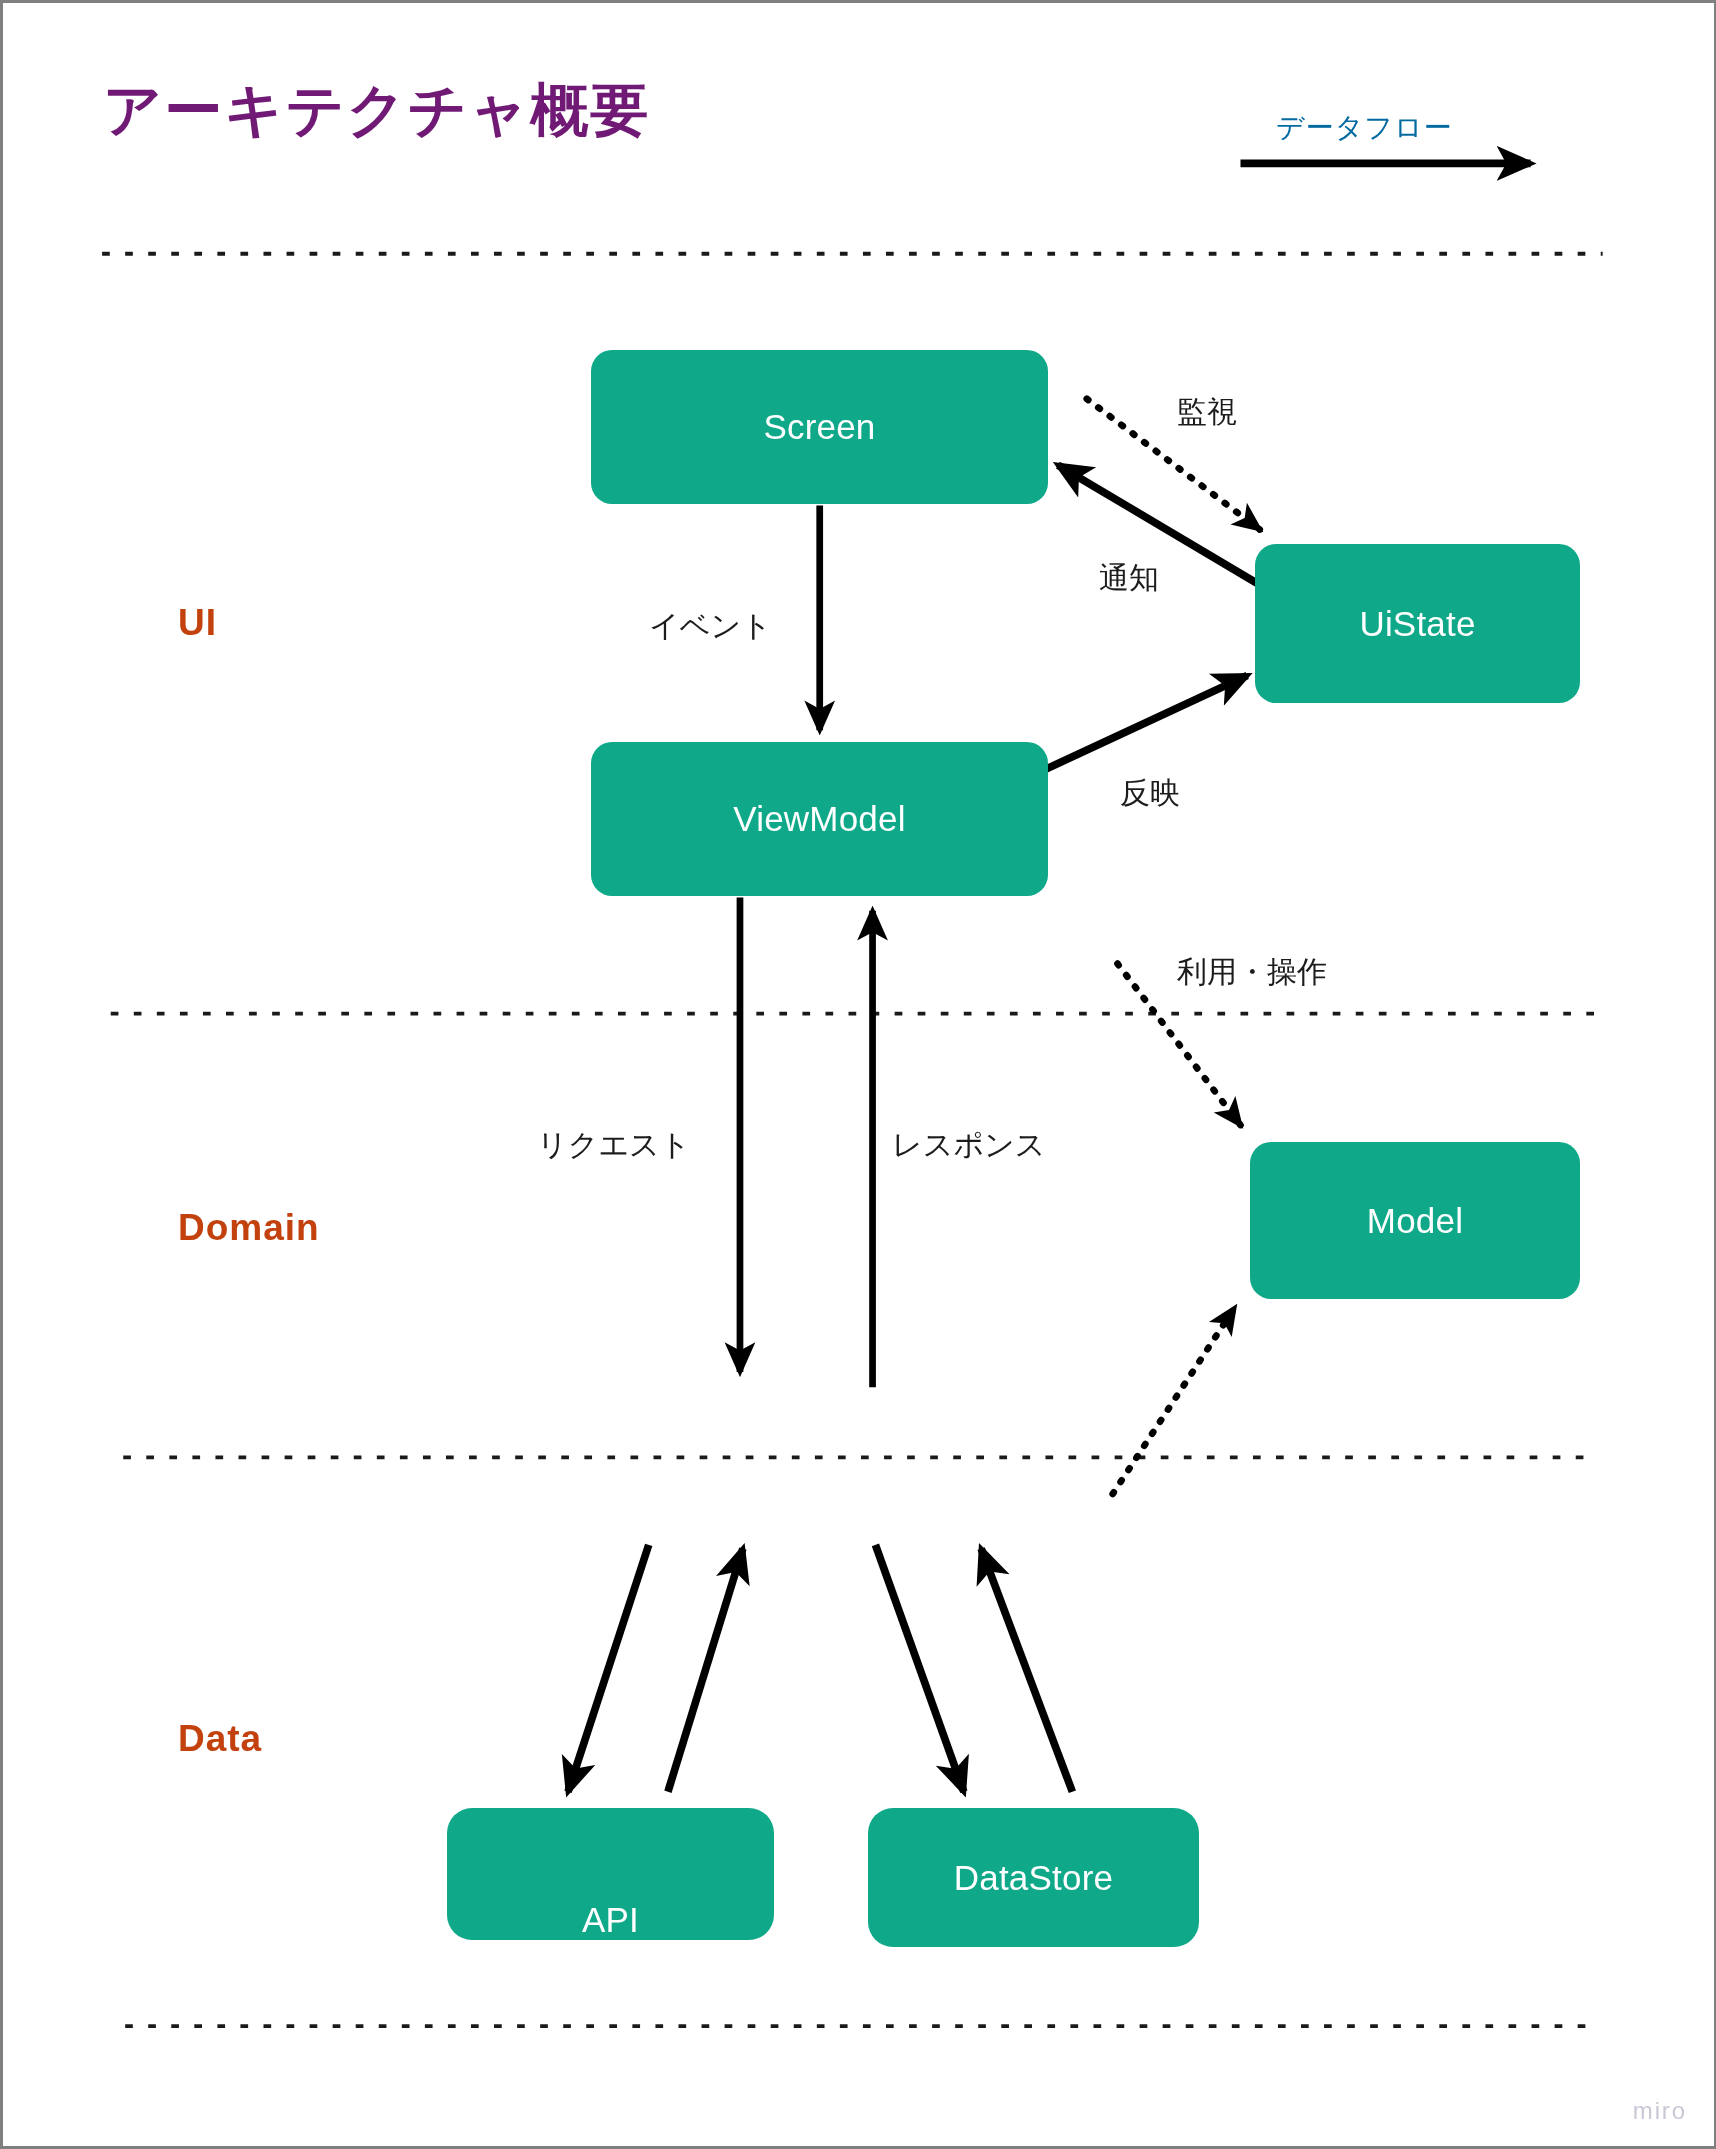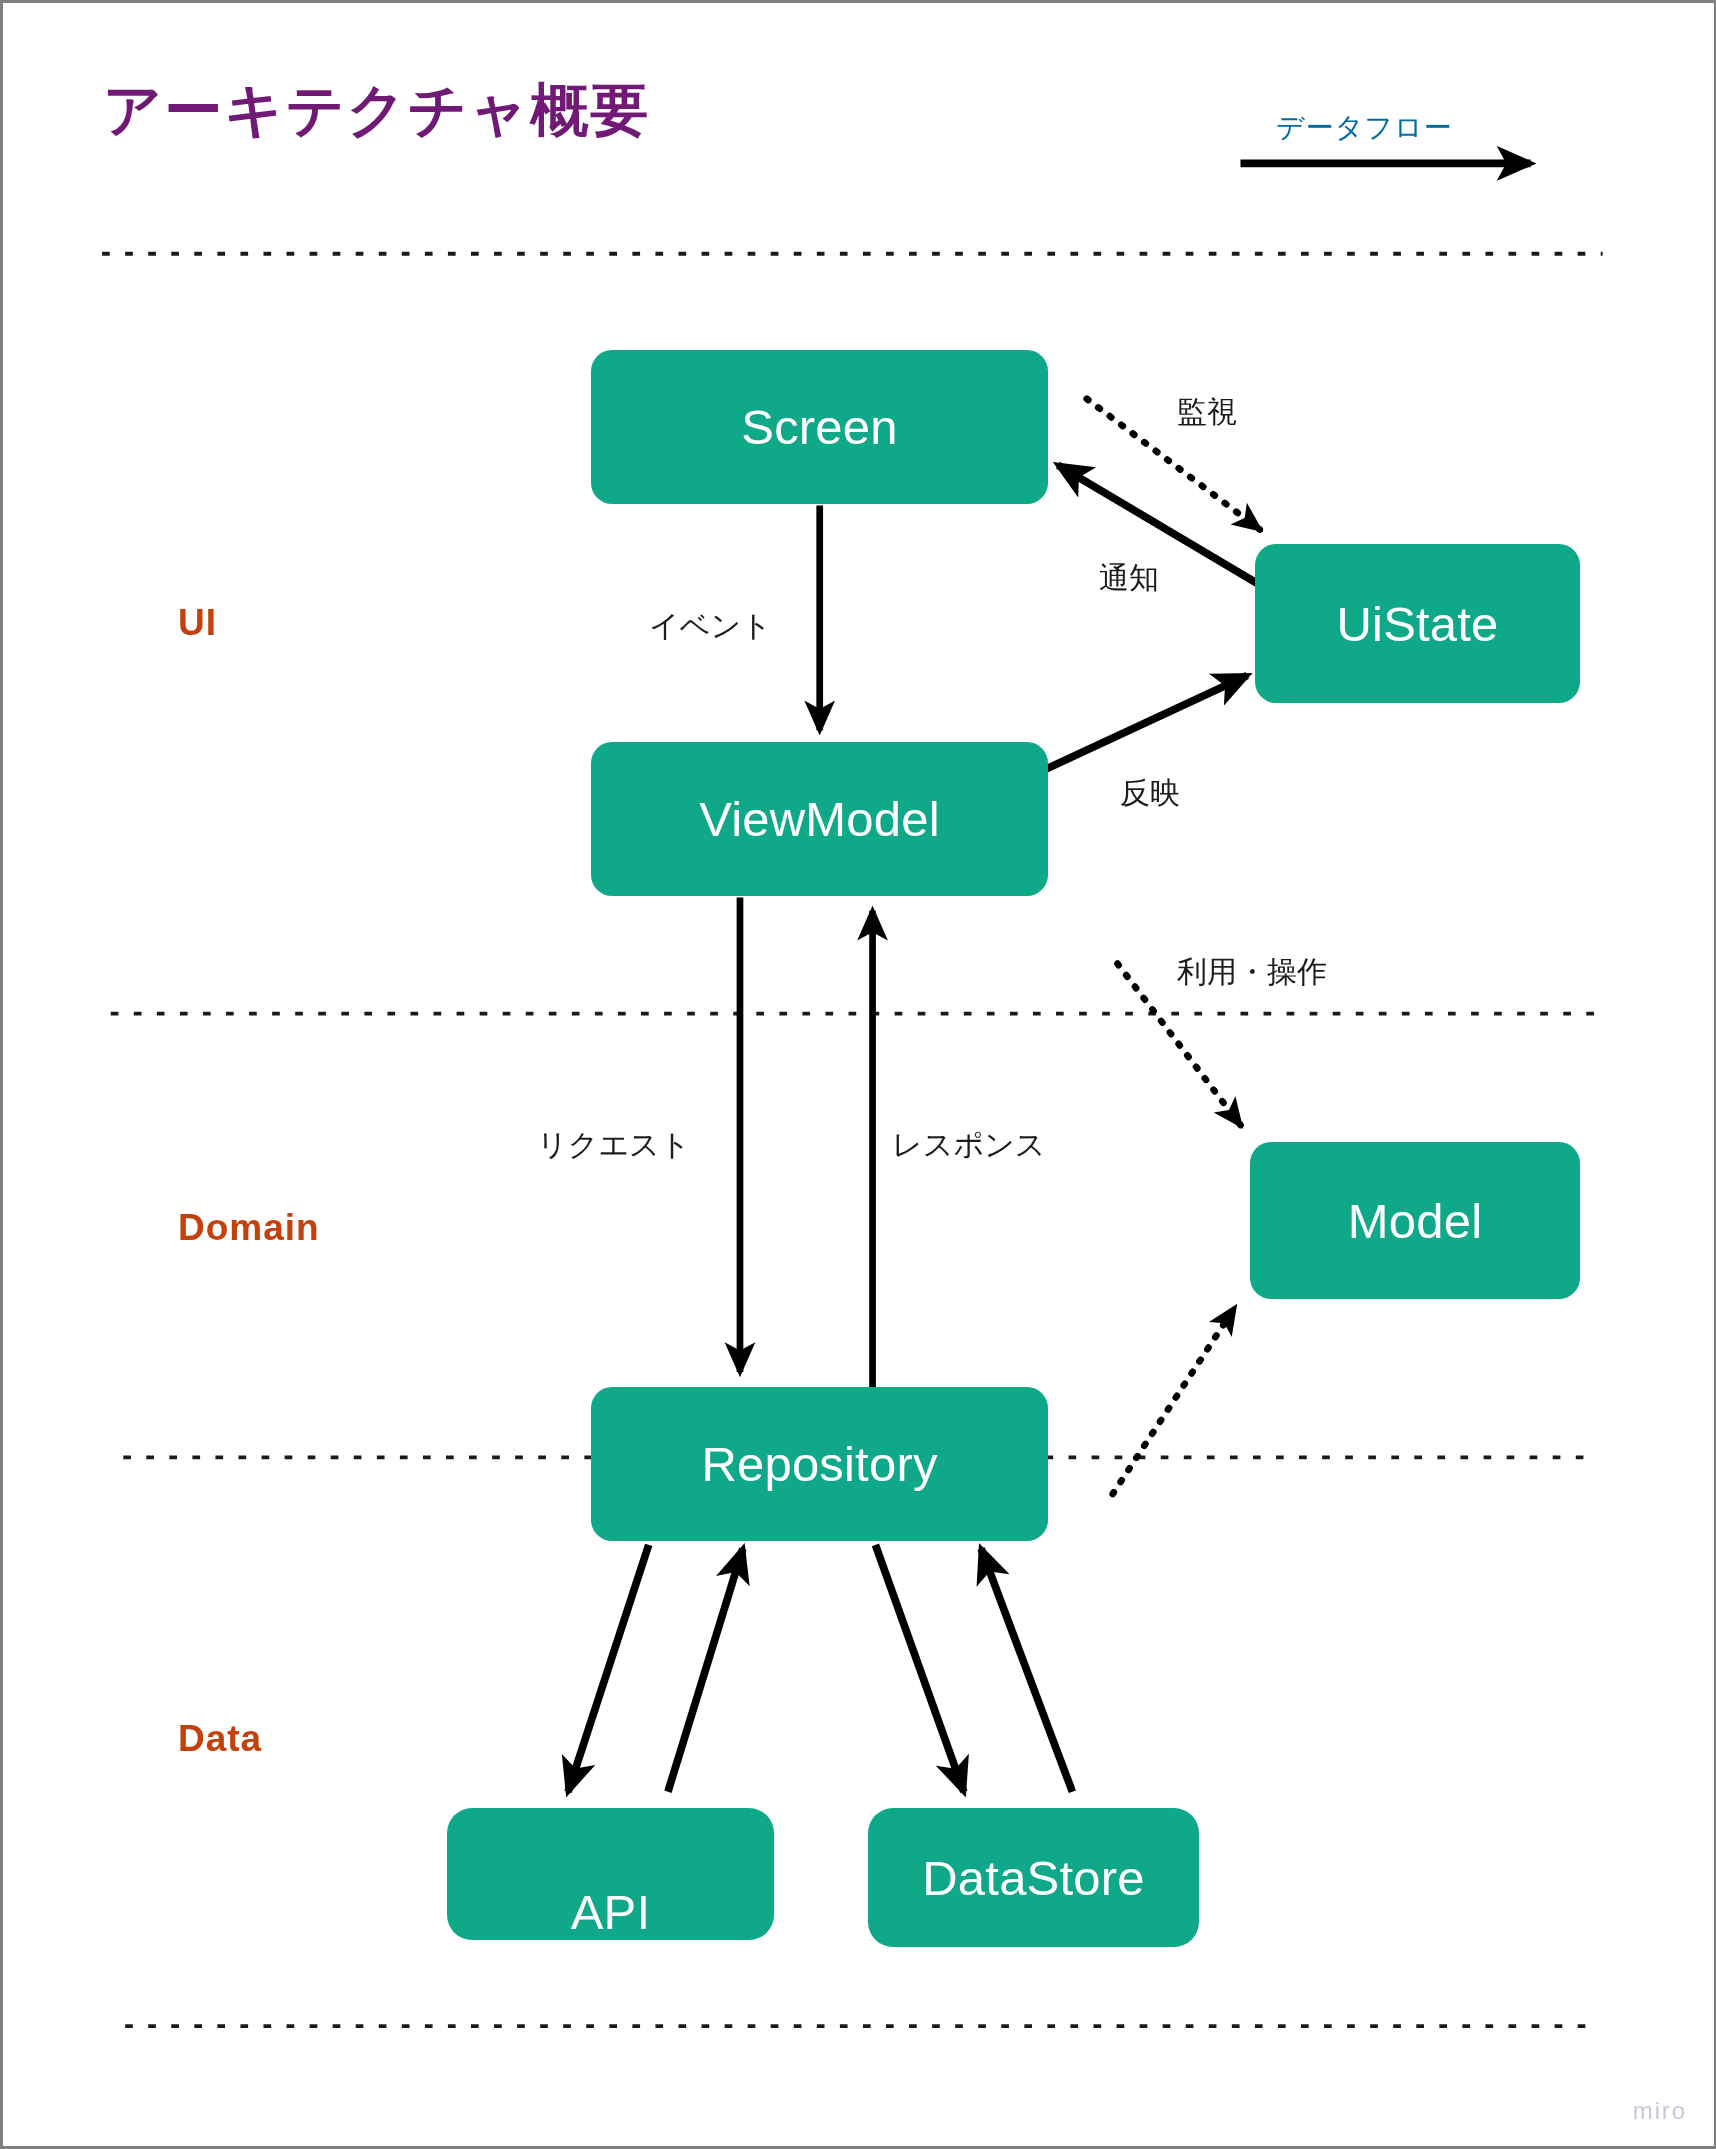--- a/index.html
+++ b/index.html
@@ -24,21 +24,21 @@
     height: 2149px;
   }
   .node {
     position: absolute;
     background: #0FA98A;
     border-radius: 21px;
     display: flex;
     align-items: center;
     justify-content: center;
     color: #ffffff;
-    font-size: 49px;
+    font-size: 35px;
     font-weight: 400;
     letter-spacing: 0.2px;
     z-index: 5;
   }
   .node-label {
     pointer-events: none;
   }
   #n-screen   { left: 588px;  top: 347px;  width: 457px; height: 154px; }
   #n-uistate  { left: 1252px; top: 541px;  width: 325px; height: 159px; }
   #n-viewmodel{ left: 588px;  top: 739px;  width: 457px; height: 154px; }
@@ -159,23 +159,20 @@
   </div>
   <div class="node" id="n-uistate">
     <span class="node-label">UiState</span>
   </div>
   <div class="node" id="n-model">
     <span class="node-label">Model</span>
   </div>
   <div class="node" id="n-viewmodel">
     <span class="node-label">ViewModel</span>
   </div>
-  <div class="node" id="n-repository">
-    <span class="node-label">Repository</span>
-  </div>
   <div class="node" id="n-api">
     <span class="node-label">API</span>
   </div>
   <div class="node" id="n-datastore">
     <span class="node-label">DataStore</span>
   </div>
 
   <div class="edge-label" id="lbl-kanshi">監視</div>
   <div class="edge-label" id="lbl-tsuchi">通知</div>
   <div class="edge-label" id="lbl-event">イベント</div>

